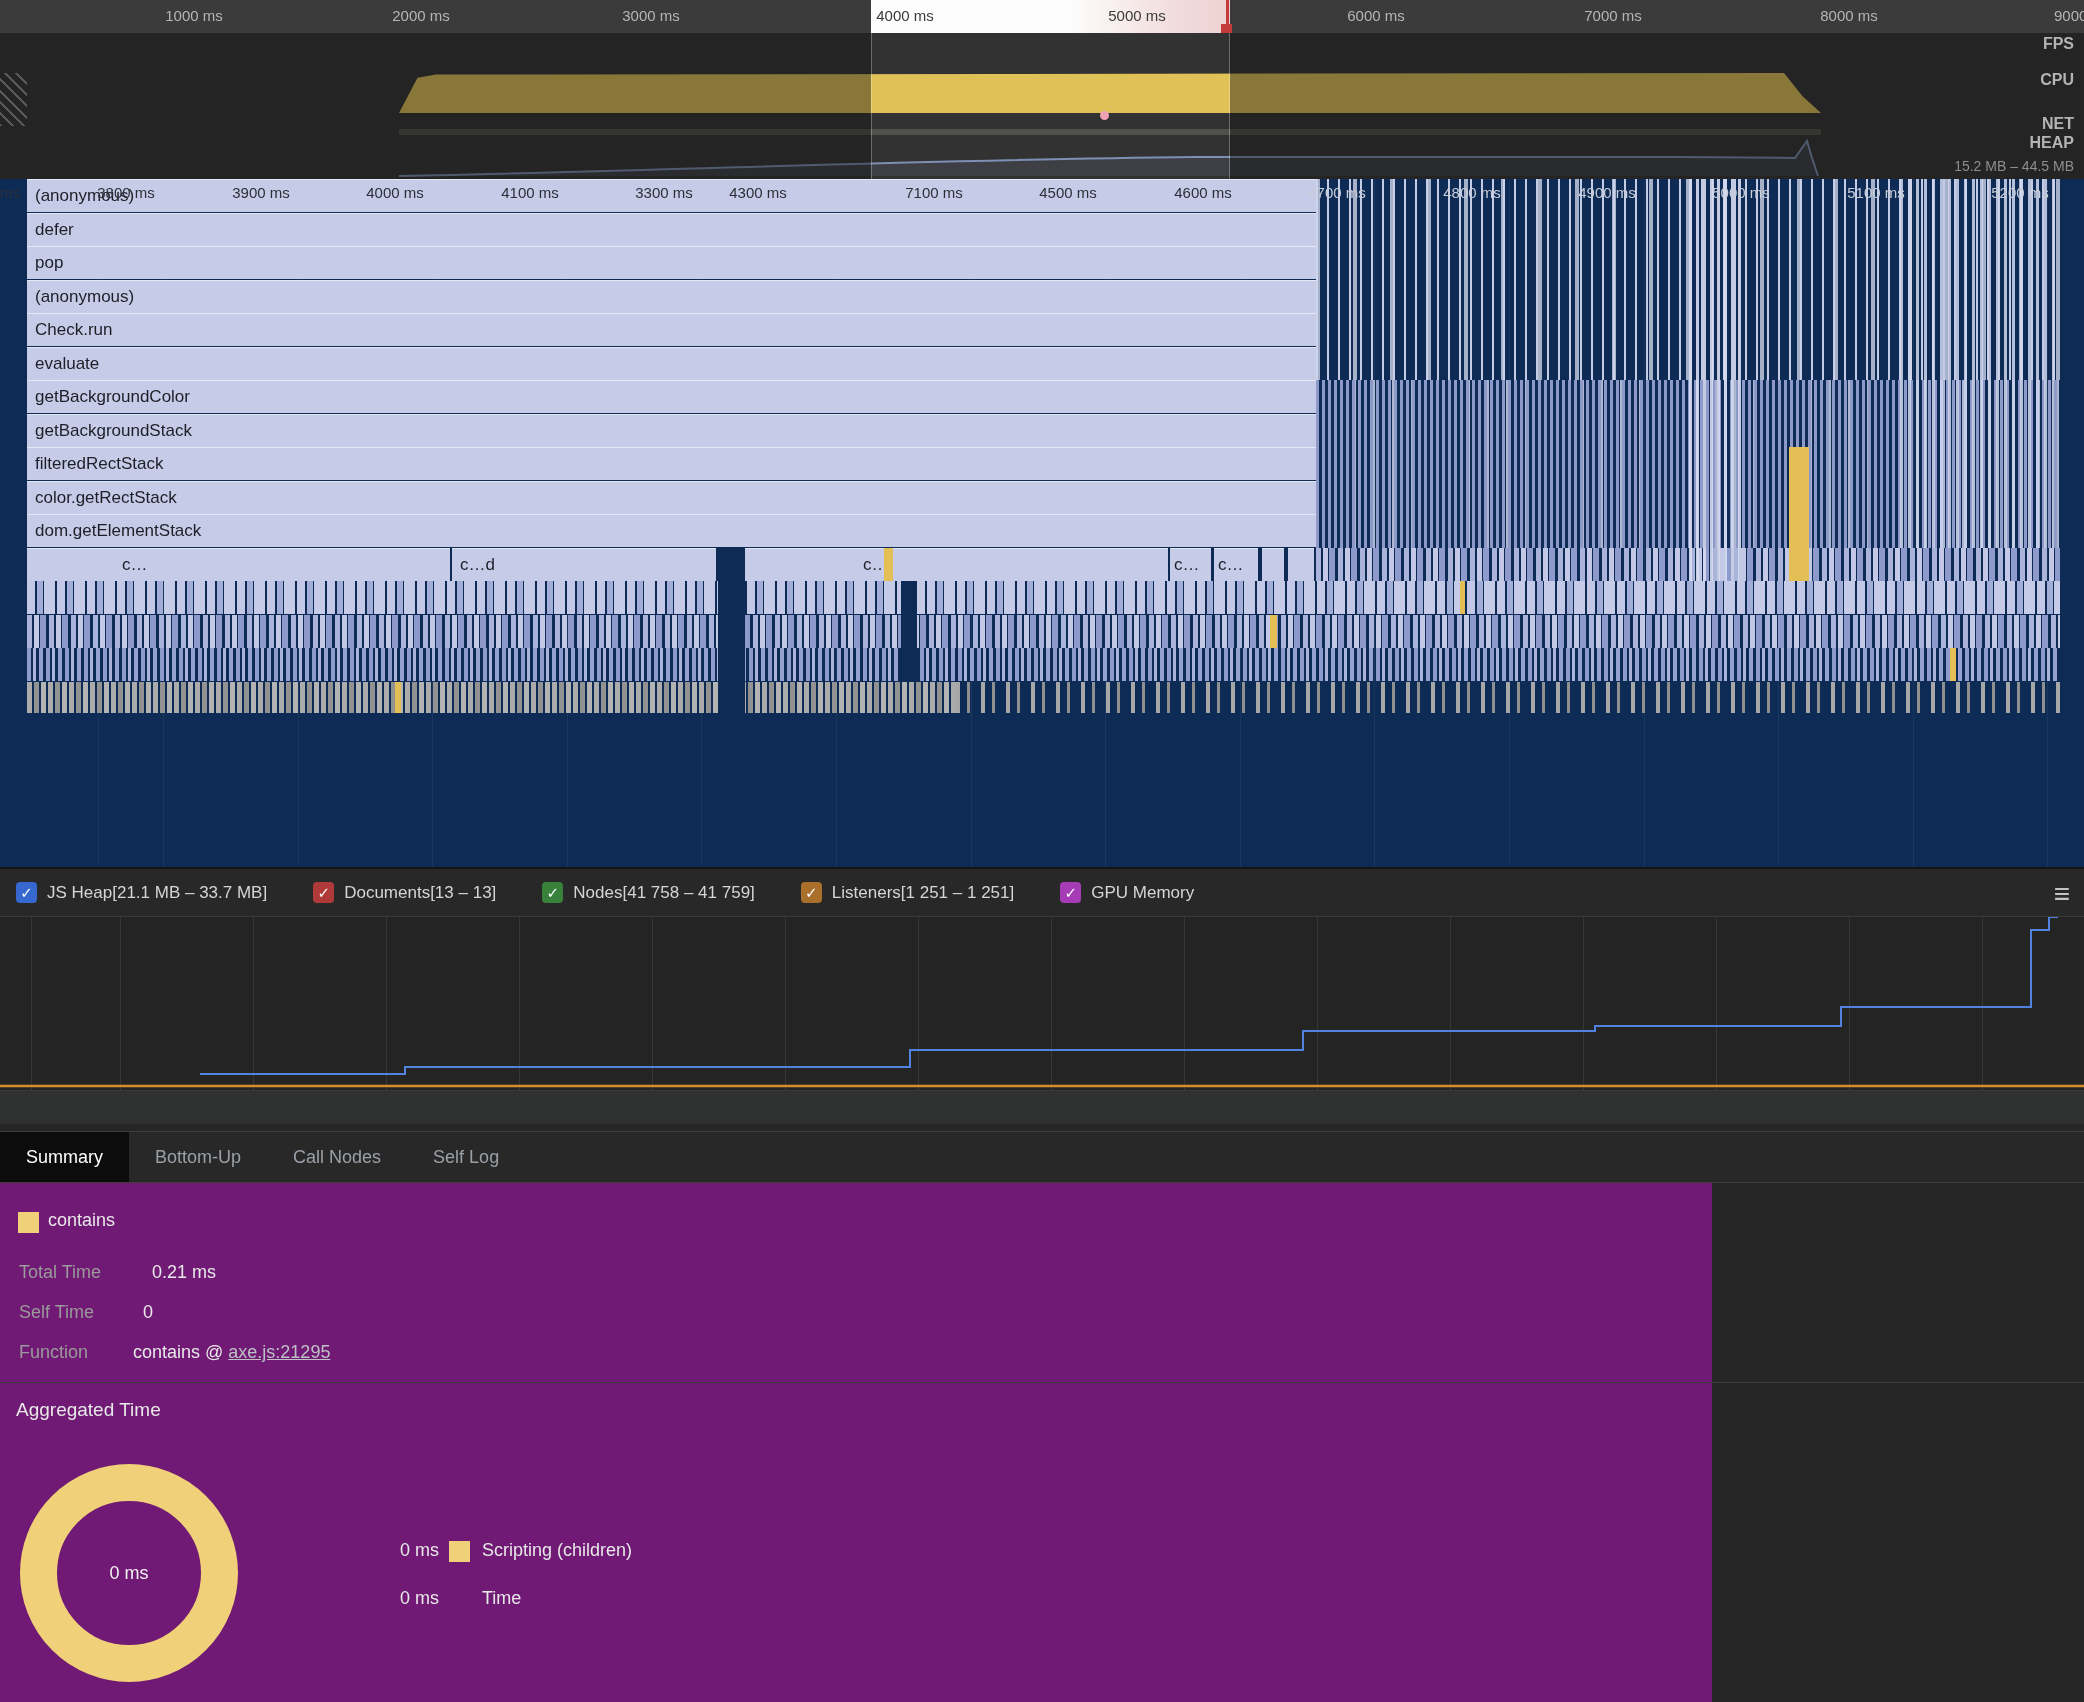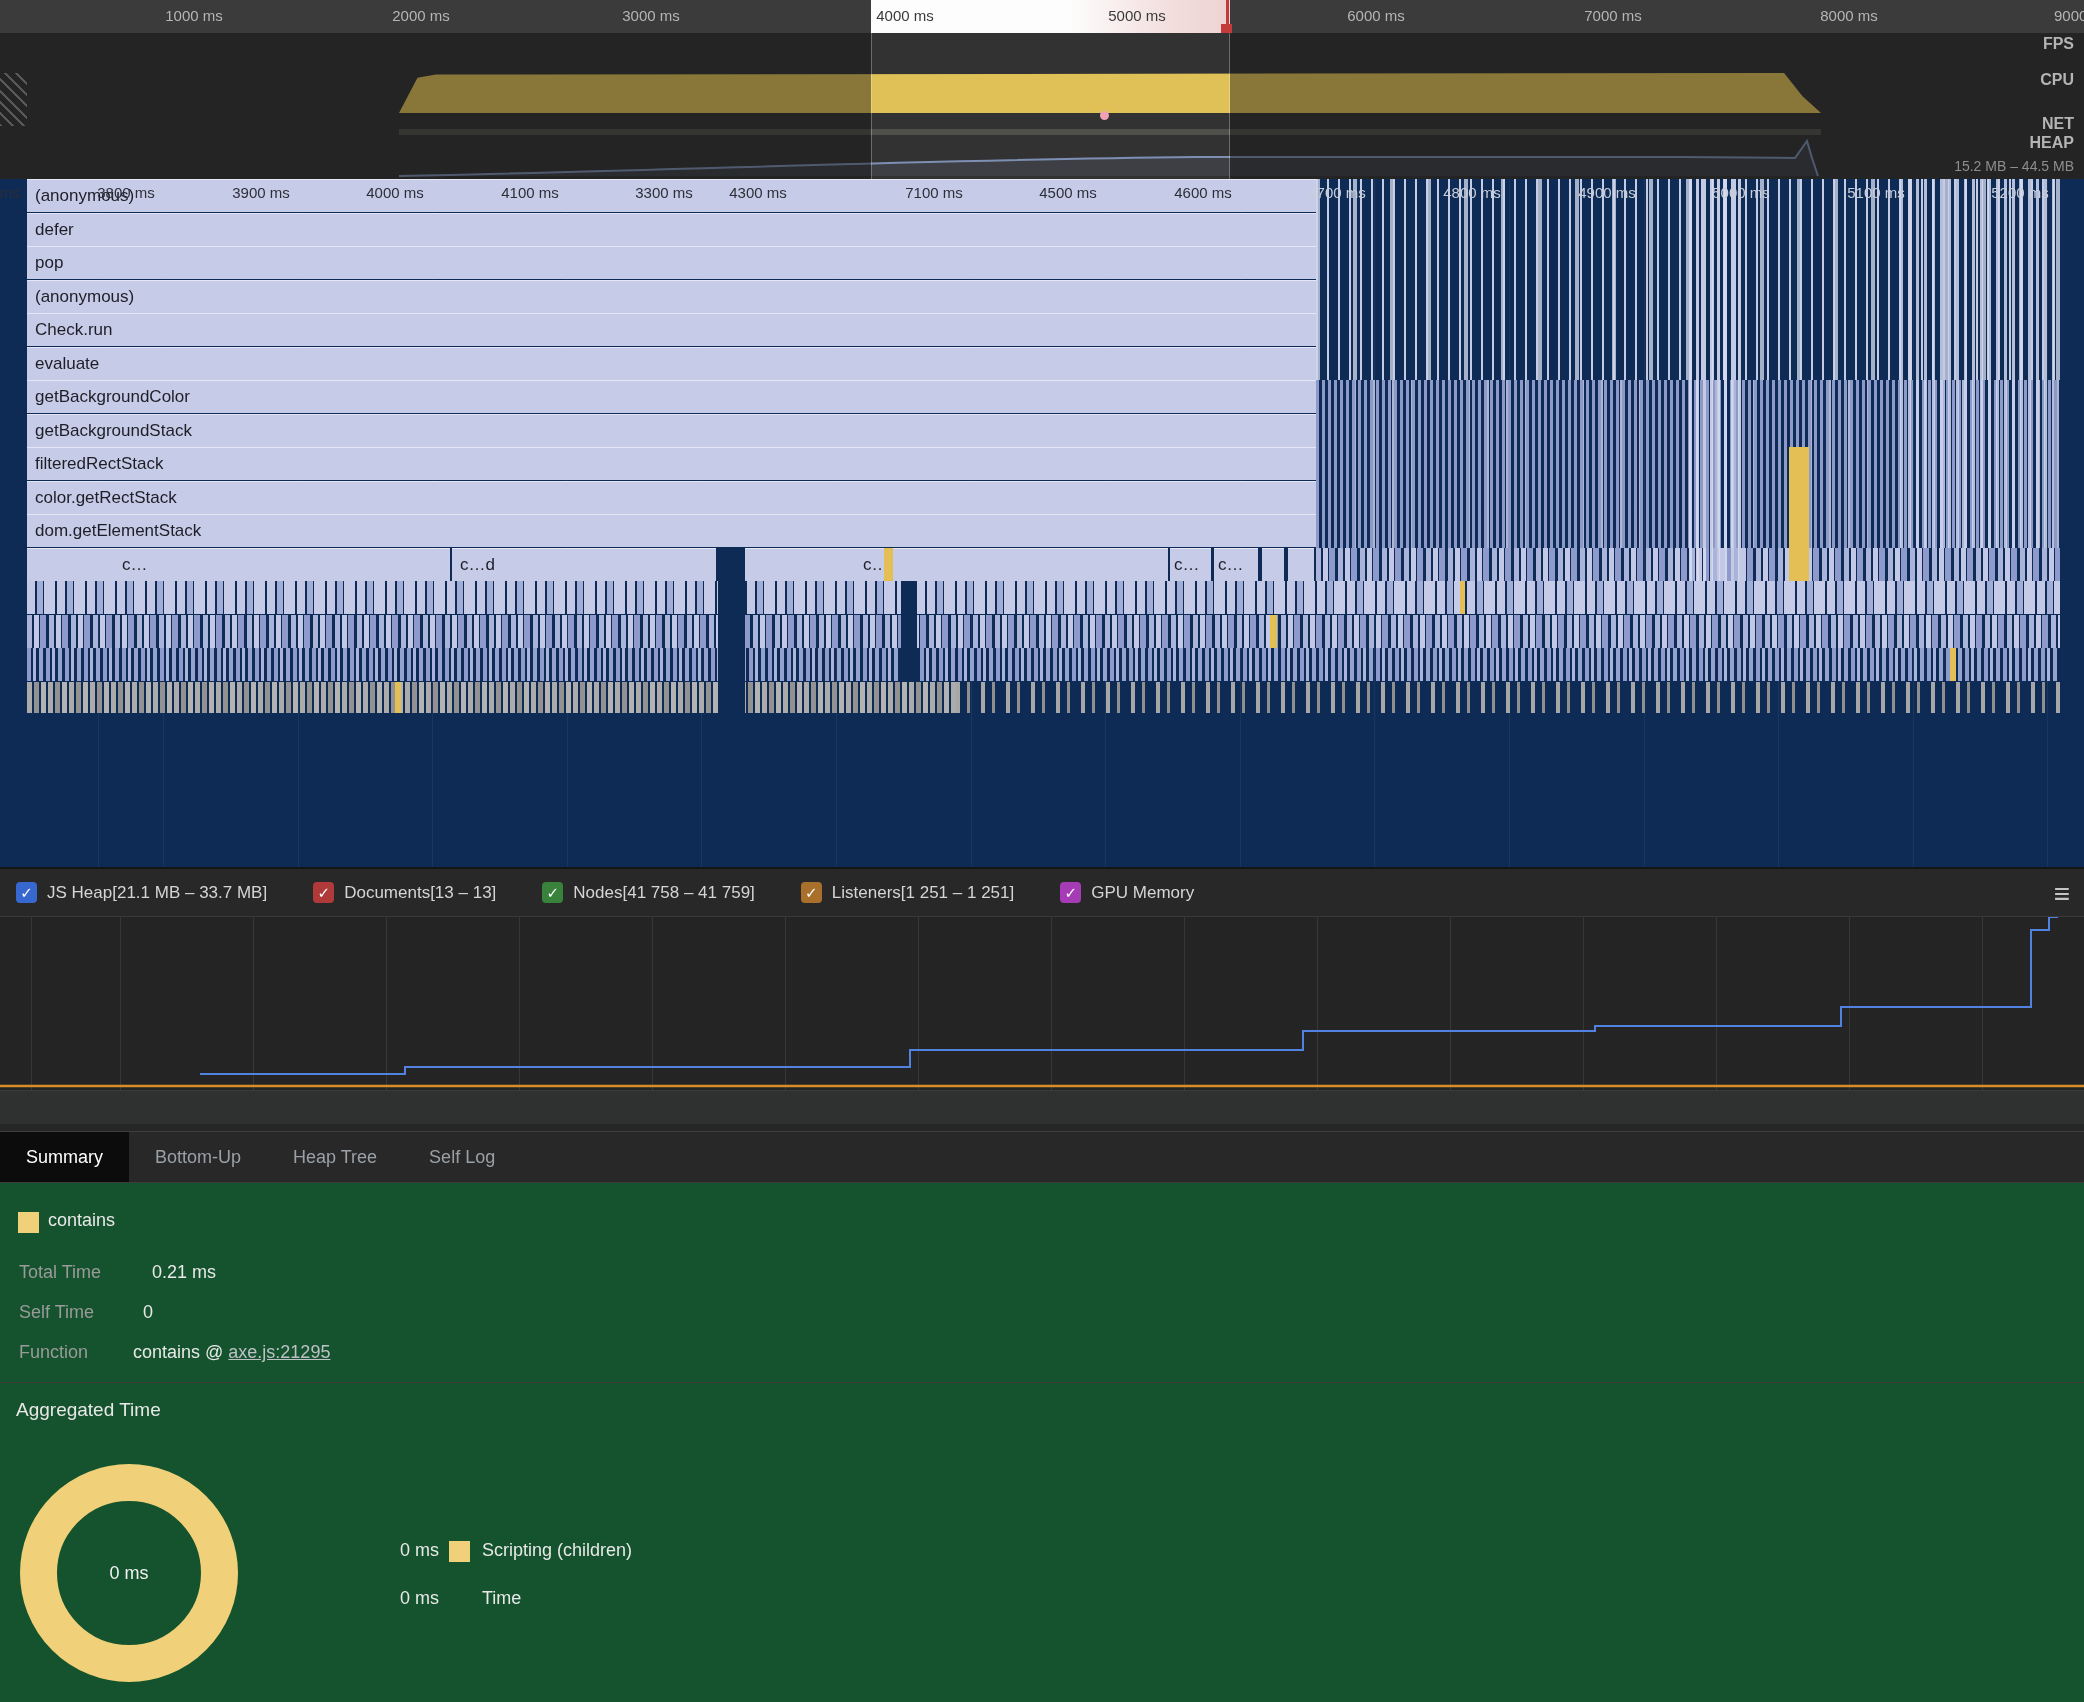--- a/index.html
+++ b/index.html
@@ -63,21 +63,21 @@
   #mem-svg{position:absolute;left:0;top:917px;width:2084px;height:173px;}
   #below-strip{position:absolute;left:0;top:1090px;width:2084px;height:34px;background:#2f3030;border-top:1px solid #3a3a3a;}
   #below-gap{position:absolute;left:0;top:1124px;width:2084px;height:7px;background:#262626;}
 
   
   #tabs{position:absolute;left:0;top:1131px;width:2084px;height:52px;background:#282828;border-top:1px solid #3d3d3d;border-bottom:1px solid #3d3d3d;display:flex;box-sizing:border-box;}
   .tab{height:50px;line-height:50px;padding:0 26px;font-size:18px;color:#9aa0a6;cursor:default;}
   .tab.active{background:#0c0c0c;color:#ffffff;}
 
   
-  #summary{position:absolute;left:0;top:1183px;width:2084px;height:519px;background:#14532d;color:#e8e8e8;}
+  #summary{position:absolute;left:0;top:1183px;width:1712px;height:519px;background:#701a75;color:#e8e8e8;}
   .fld-label{position:absolute;left:19px;font-size:18px;color:#9a9a9a;}
   .fld-value{position:absolute;font-size:18px;color:#e8e8e8;}
   #fn-link{text-decoration:underline;color:#bdc1c6;cursor:pointer;}
   #sum-divider{position:absolute;left:0;top:199px;width:2084px;height:1px;background:#3a3a3a;}
   #donut{position:absolute;left:20px;top:281px;width:218px;height:218px;box-sizing:border-box;border:37px solid #f0d078;border-radius:50%;display:flex;align-items:center;justify-content:center;}
   #donut-val{font-size:18px;color:#f1f1f1;}
   .agg-val{position:absolute;width:100px;text-align:right;font-size:18px;}
   .agg-label{position:absolute;font-size:18px;}
   .swatch{position:absolute;width:21px;height:21px;background:#f0d078;}
 </style>
@@ -243,21 +243,21 @@
   <svg id="mem-svg" viewBox="0 917 2084 173">
     <line x1="0" y1="1086" x2="2084" y2="1086" stroke-width="2.5" style="stroke: rgb(215, 142, 42);"></line>
     <polyline fill="none" stroke-width="2" points="200,1074 405,1074 405,1067 910,1067 910,1050 1303,1050 1303,1031 1595,1031 1595,1026 1841,1026 1841,1007 2031,1007 2031,930 2049,930 2049,917 2058,917" style="stroke: rgb(82, 130, 224);"></polyline>
   </svg>
   <div id="below-strip"></div>
   <div id="below-gap"></div>
 
   <div id="tabs">
     <div class="tab active">Summary</div>
     <div class="tab">Bottom-Up</div>
-    <div class="tab">Heap Tree</div>
+    <div class="tab">Call Nodes</div>
     <div class="tab">Self Log</div>
   </div>
 
   <div id="summary">
     <div class="swatch" style="left: 18px; top: 29px; background: rgb(240, 208, 120);"></div>
     <span class="fld-value" style="left:48px;top:27px">contains</span>
 
     <span class="fld-label" style="top:79px">Total Time</span>
     <span class="fld-value" style="left:152px;top:79px">0.21 ms</span>
 

